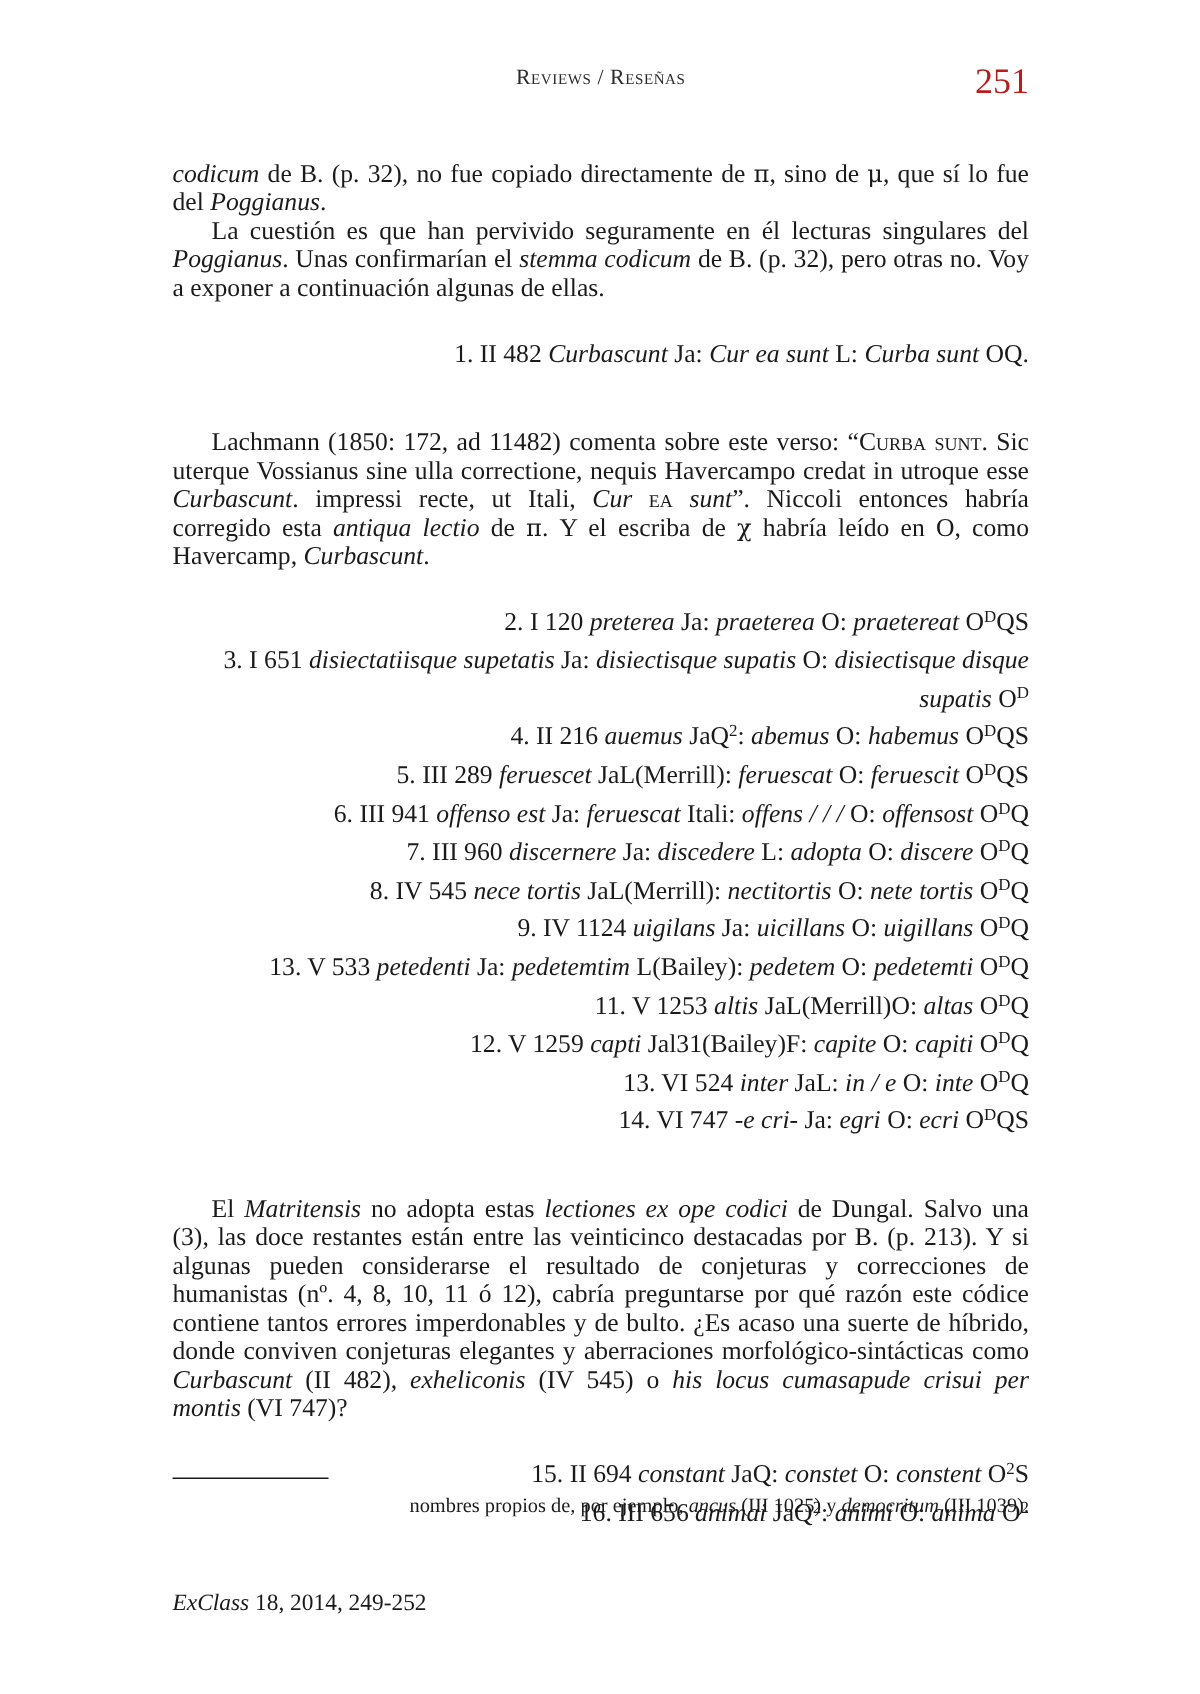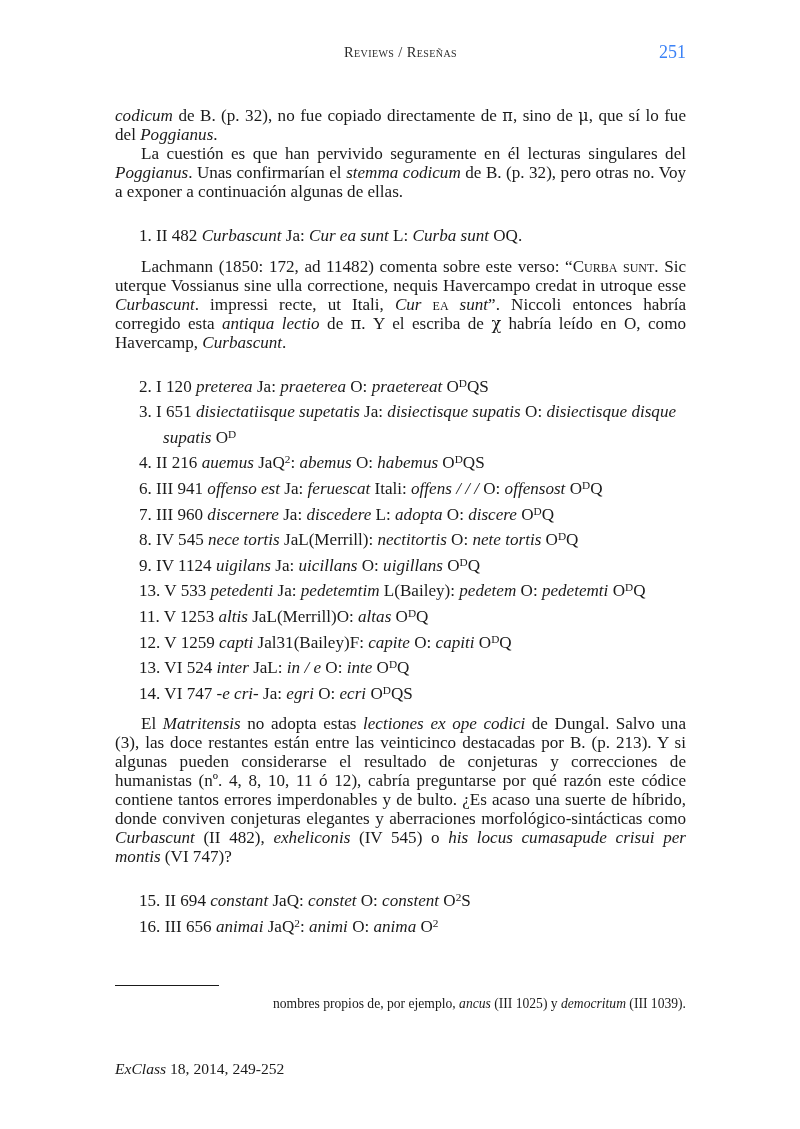--- a/index.html
+++ b/index.html
@@ -38,22 +38,22 @@
     text-align: center;
     font-size: 14.5px;
     font-variant: small-caps;
     letter-spacing: 0.4px;
     color: #2a2a2a;
   }
   .runhead-folio {
     position: absolute;
     right: 0;
     top: -2px;
-    font-size: 18px;
-    color: #3b82f6;
+    font-size: 24px;
+    color: #b91c1c;
   }
 
   
   .column {
     position: absolute;
     left: 115px;
     top: 106px;
     width: 571px;
   }
   p, .item, .note, .foot {
@@ -63,29 +63,29 @@
     font-size: 17.1px;
     line-height: 19px;
     text-align: justify;
     text-justify: inter-word;
     hyphens: manual;
   }
   .para.indent {
     text-indent: 26px;
   }
   .gap-before {
-    margin-top: 8px;
+    margin-top: 36px;
   }
   .list {
     margin-top: 22px;
   }
   .item {
     font-size: 17.1px;
     line-height: 25.6px;
-    text-align: left;
+    text-align: right;
     padding-left: 24px;
     text-indent: -24px;
     margin-left: 24px;
   }
   i, .it {
     font-style: italic;
   }
   .sc {
     font-variant: small-caps;
   }
@@ -147,20 +147,21 @@
     <div class="list">
       <div class="item"><span>1. II 482 </span><i>Curbascunt</i><span> Ja: </span><i>Cur ea sunt</i><span> L: </span><i>Curba sunt</i><span> OQ.</span></div>
     </div>
 
     <p class="para indent gap-before"><span>Lachmann (1850: 172, ad 11482) comenta sobre este verso: “</span><span class="sc">Curba sunt</span><span>. Sic uterque Vossianus sine ulla correctione, nequis Havercampo credat in utroque esse </span><i>Curbascunt</i><span>. impressi recte, ut Itali, </span><i>Cur</i><span>&nbsp;</span><span class="sc">ea</span><span>&nbsp;</span><i>sunt</i><span>”. Niccoli entonces habría corregido esta </span><i>antiqua lectio</i><span> de </span><span class="grk">π</span><span>. Y el escriba de </span><span class="grk">χ</span><span> habría leído en O, como Havercamp, </span><i>Curbascunt</i><span>.</span></p>
 
     <div class="list" id="list-main">
         <div class="item"><span>2. I 120 </span><i>preterea</i><span> Ja: </span><i>praeterea</i><span> O: </span><i>praetereat</i><span> O</span><sup>D</sup><span>QS</span></div>
         <div class="item"><span>3. I 651 </span><i>disiectatiisque supetatis</i><span> Ja: </span><i>disiectisque supatis</i><span> O: </span><i>disiectisque disque supatis</i><span> O</span><sup>D</sup></div>
         <div class="item"><span>4. II 216 </span><i>auemus</i><span> JaQ</span><sup>2</sup><span>: </span><i>abemus</i><span> O: </span><i>habemus</i><span> O</span><sup>D</sup><span>QS</span></div>
+        <div class="item"><span>5. III 289 </span><i>feruescet</i><span> JaL(Merrill): </span><i>feruescat</i><span> O: </span><i>feruescit</i><span> O</span><sup>D</sup><span>QS</span></div>
         <div class="item"><span>6. III 941 </span><i>offenso est</i><span> Ja: </span><i>feruescat</i><span> Itali: </span><i>offens / / /</i><span> O: </span><i>offensost</i><span> O</span><sup>D</sup><span>Q</span></div>
         <div class="item"><span>7. III 960 </span><i>discernere</i><span> Ja: </span><i>discedere</i><span> L: </span><i>adopta</i><span> O: </span><i>discere</i><span> O</span><sup>D</sup><span>Q</span></div>
         <div class="item"><span>8. IV 545 </span><i>nece tortis</i><span> JaL(Merrill): </span><i>nectitortis</i><span> O: </span><i>nete tortis</i><span> O</span><sup>D</sup><span>Q</span></div>
         <div class="item"><span>9. IV 1124 </span><i>uigilans</i><span> Ja: </span><i>uicillans</i><span> O: </span><i>uigillans</i><span> O</span><sup>D</sup><span>Q</span></div>
         <div class="item"><span>13. V 533 </span><i>petedenti</i><span> Ja: </span><i>pedetemtim</i><span> L(Bailey): </span><i>pedetem</i><span> O: </span><i>pedetemti</i><span> O</span><sup>D</sup><span>Q</span></div>
         <div class="item"><span>11. V 1253 </span><i>altis</i><span> JaL(Merrill)O: </span><i>altas</i><span> O</span><sup>D</sup><span>Q</span></div>
         <div class="item"><span>12. V 1259 </span><i>capti</i><span> Jal31(Bailey)F: </span><i>capite</i><span> O: </span><i>capiti</i><span> O</span><sup>D</sup><span>Q</span></div>
         <div class="item"><span>13. VI 524 </span><i>inter</i><span> JaL: </span><i>in / e</i><span> O: </span><i>inte</i><span> O</span><sup>D</sup><span>Q</span></div>
         <div class="item"><span>14. VI 747 </span><i>-e cri-</i><span> Ja: </span><i>egri</i><span> O: </span><i>ecri</i><span> O</span><sup>D</sup><span>QS</span></div>
       </div>

